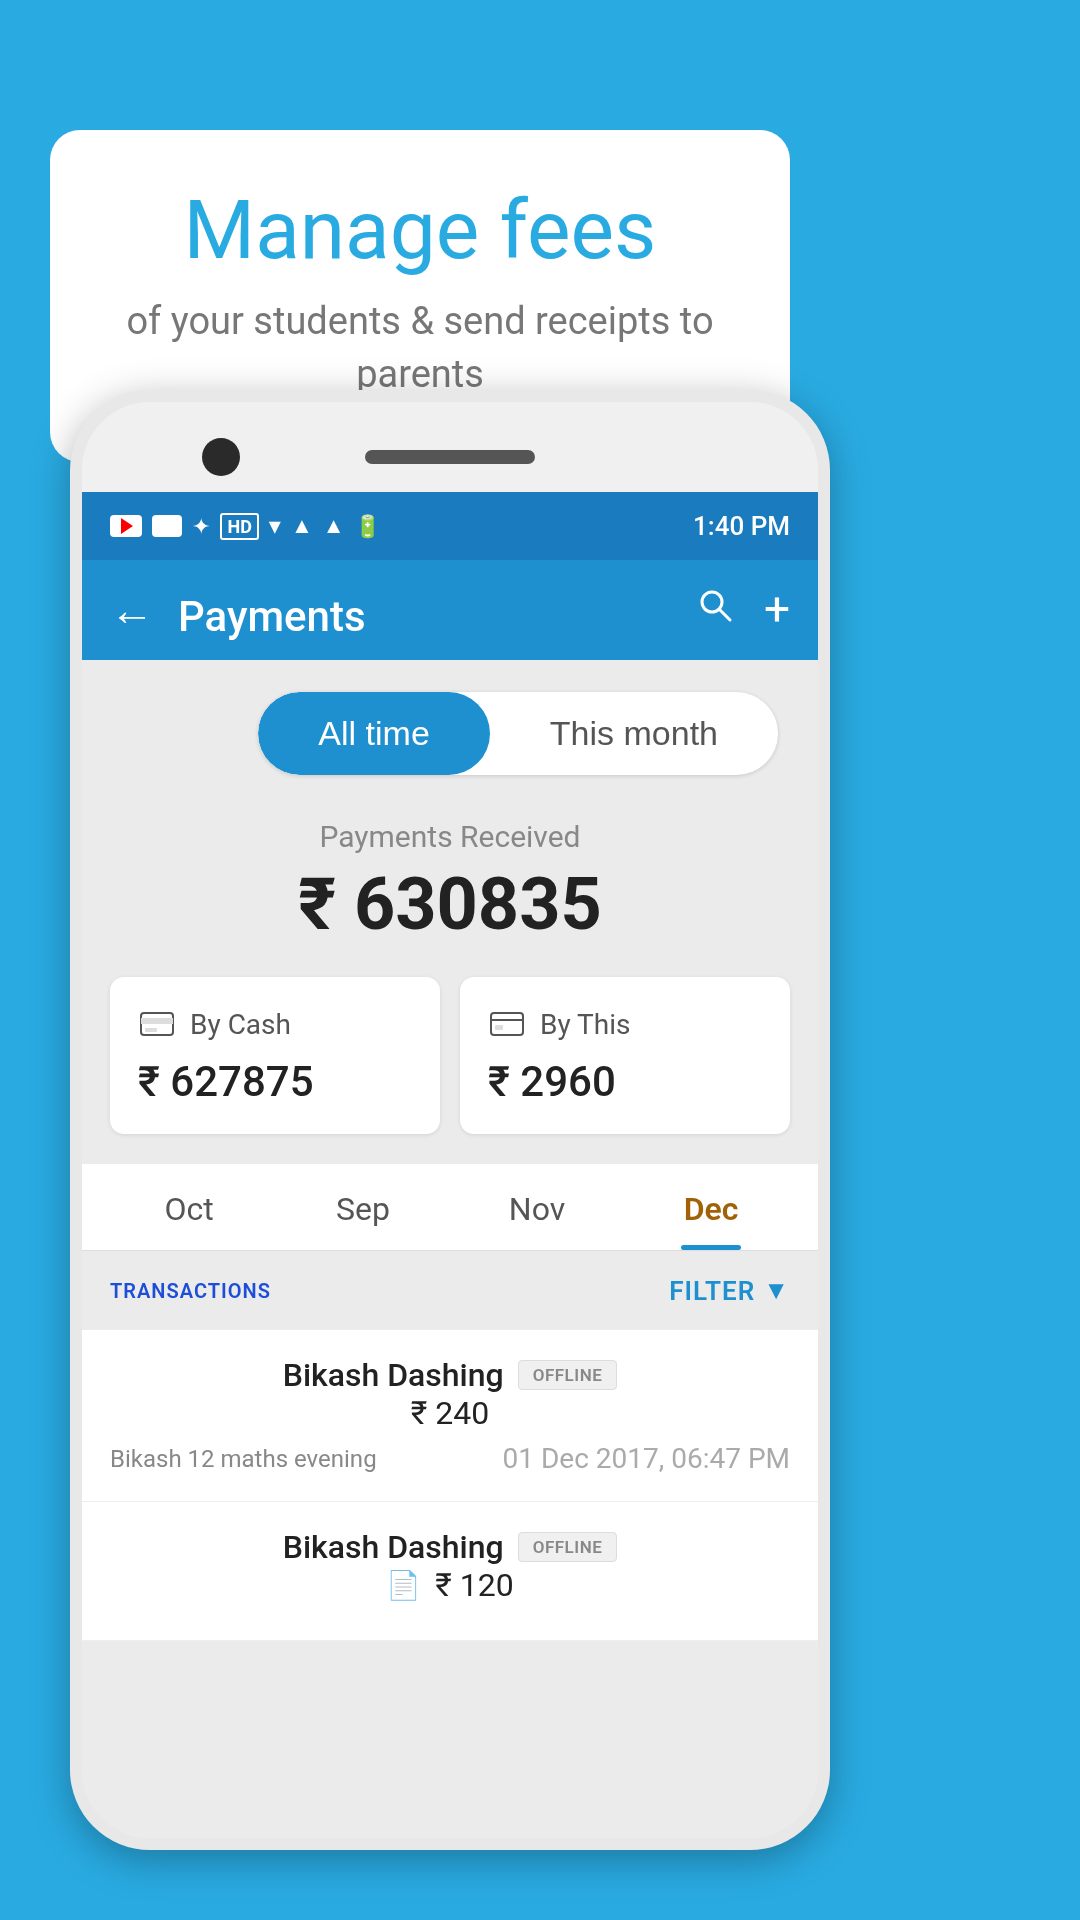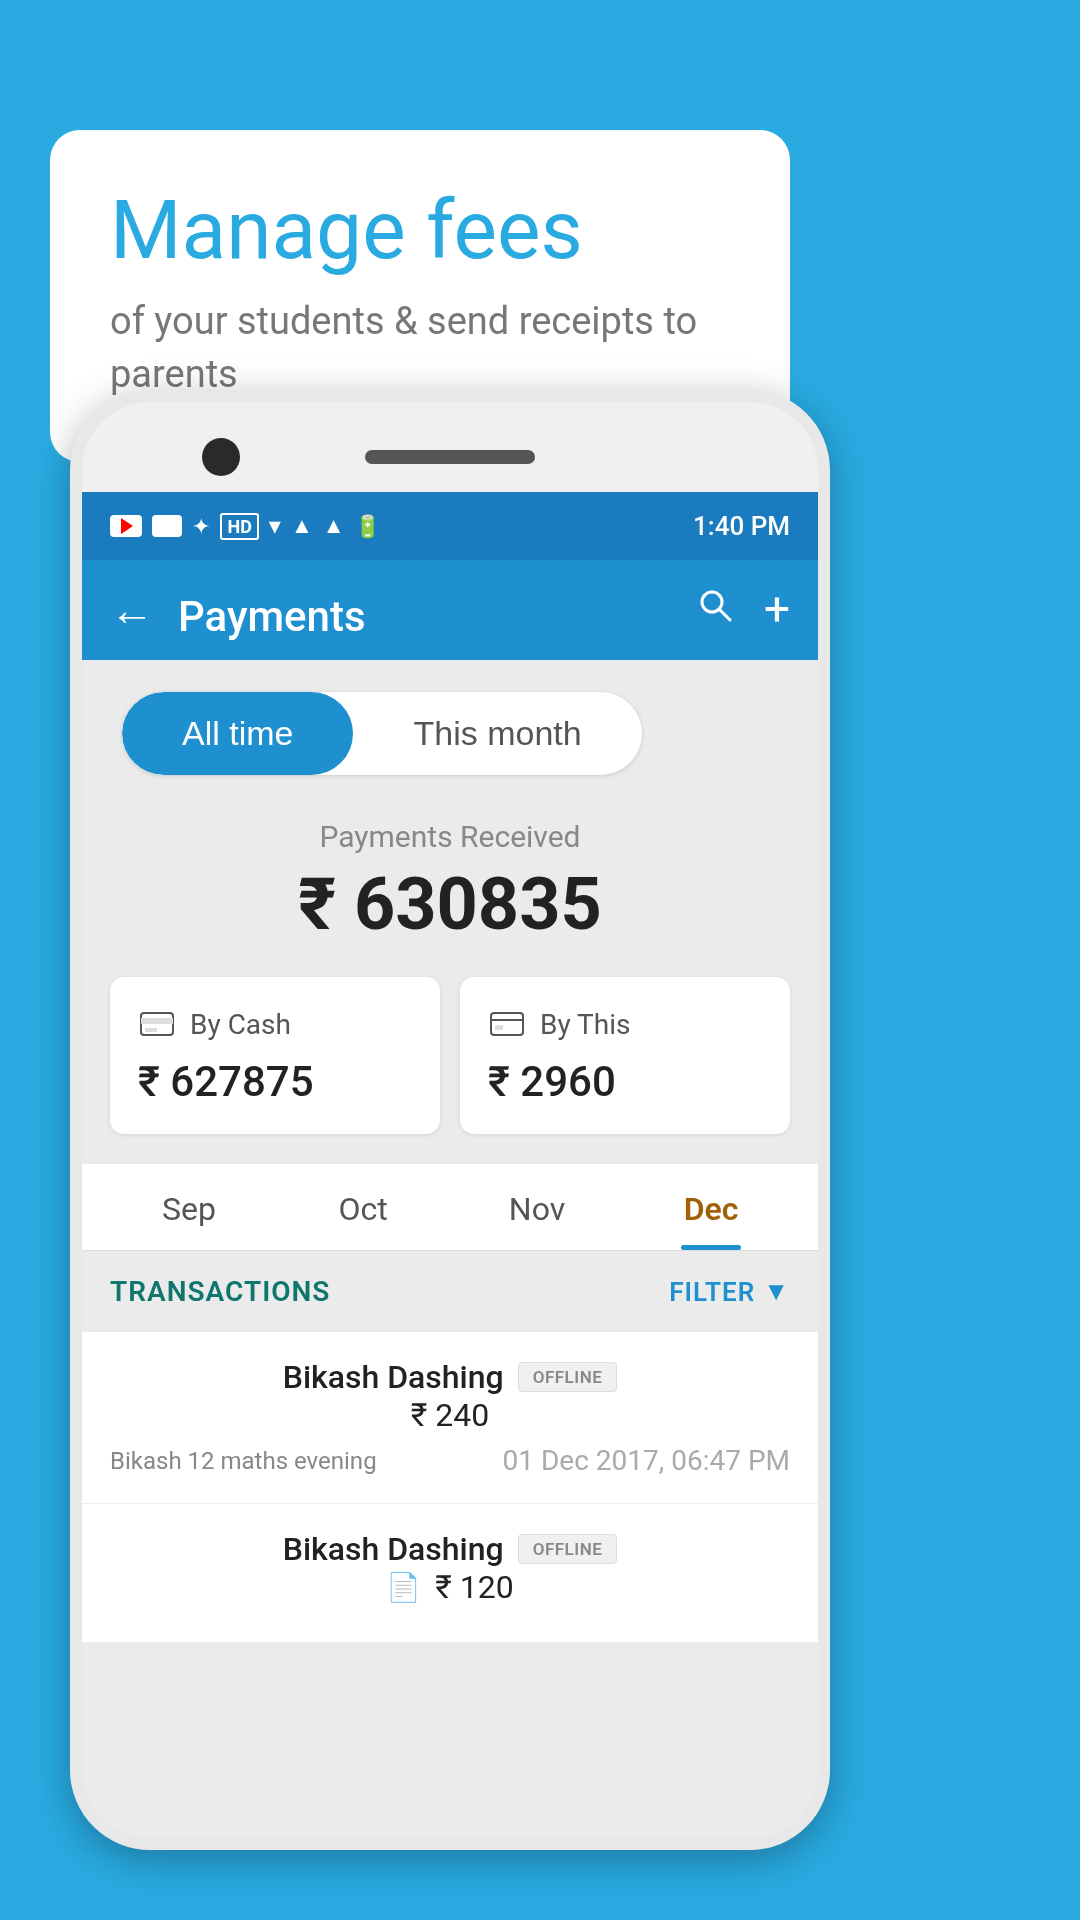--- a/index.html
+++ b/index.html
@@ -15,20 +15,21 @@
 
     
     .speech-bubble {
       position: absolute;
       top: 130px;
       left: 50px;
       width: 740px;
       background: white;
       border-radius: 30px;
       padding: 55px 60px 60px;
+      text-align: center;
     }
 
     .speech-bubble::after {
       content: '';
       position: absolute;
       bottom: -55px;
       left: 50%;
       transform: translateX(-50%);
       width: 0;
       height: 0;
@@ -159,21 +160,21 @@
     
     .app-content {
       background: #ebebeb;
       min-height: calc(100% - 168px);
     }
 
     
     .segment-container {
       padding: 32px 40px 24px;
       display: flex;
-      justify-content: flex-start;
+      justify-content: flex-end;
     }
 
     .segment-control {
       background: white;
       border-radius: 50px;
       display: flex;
       overflow: hidden;
       box-shadow: 0 1px 4px rgba(0,0,0,0.15);
     }
 
@@ -293,23 +294,23 @@
     
     .transactions-header {
       display: flex;
       justify-content: space-between;
       align-items: center;
       padding: 24px 28px;
       background: #ebebeb;
     }
 
     .transactions-label {
-      font-size: 28px;
+      font-size: 20px;
       font-weight: 600;
-      color: #0f766e;
+      color: #1d4ed8;
       letter-spacing: 1px;
     }
 
     .filter-btn {
       display: flex;
       align-items: center;
       gap: 8px;
       font-size: 26px;
       color: #1e90d0;
       font-weight: 600;
@@ -471,22 +472,22 @@
                 <rect x="6" y="19" width="8" height="5" rx="1" fill="#ddd"></rect>
               </svg>
             </div>
             <span class="card-type">By This</span>
           </div>
           <div class="card-amount">₹ 2960</div>
         </div>
       </div>
 
       <div class="month-tabs">
+        <div class="month-tab">Oct</div>
         <div class="month-tab">Sep</div>
-        <div class="month-tab">Oct</div>
         <div class="month-tab">Nov</div>
         <div class="month-tab active">Dec</div>
       </div>
 
       <div class="transactions-header">
         <span class="transactions-label">TRANSACTIONS</span>
         <div class="filter-btn">
           <span>FILTER</span>
           <span style="color:#1e90d0;">▼</span>
         </div>

